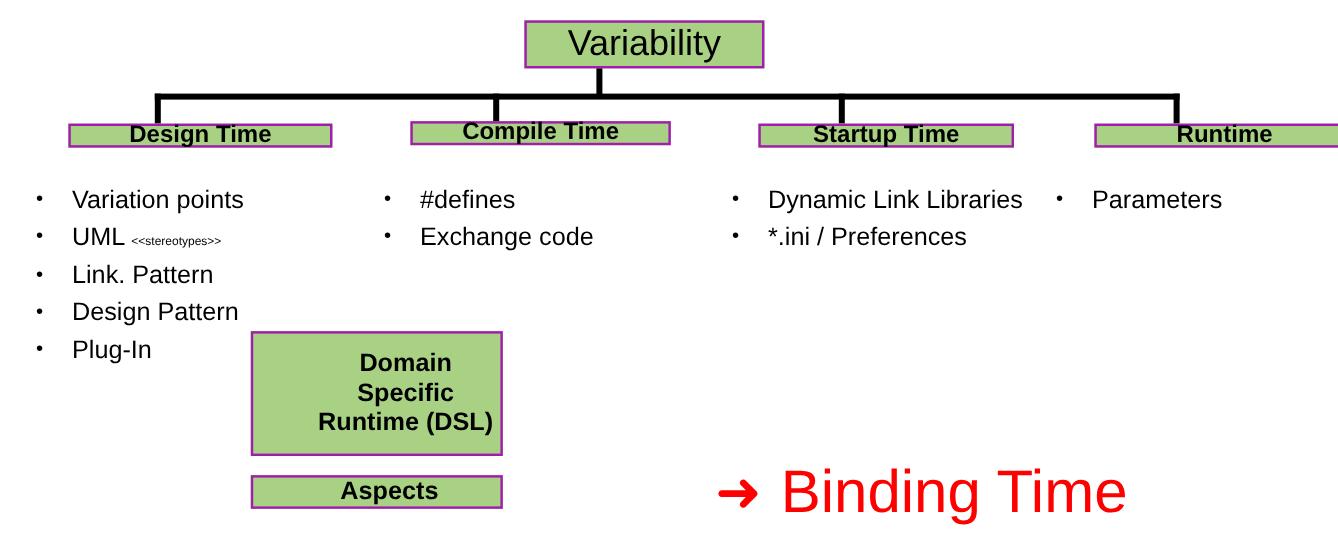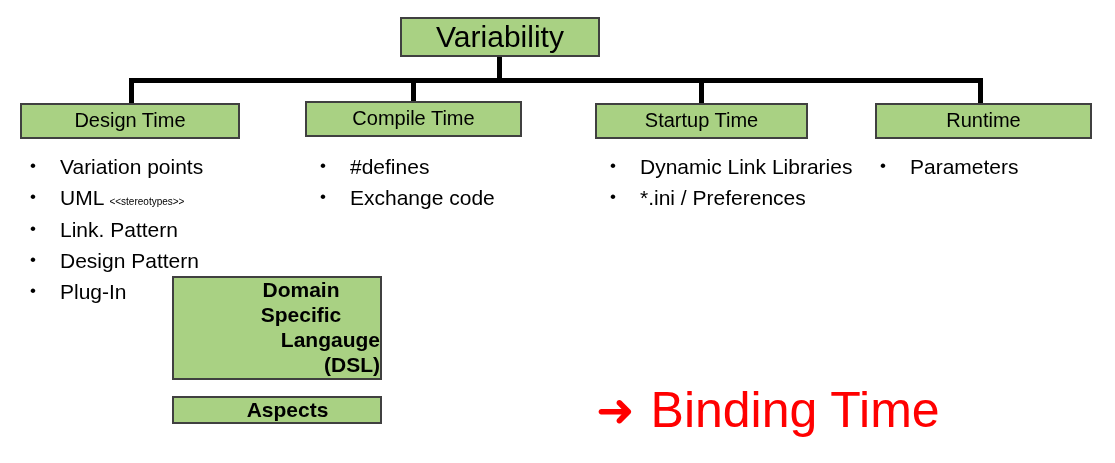--- a/index.html
+++ b/index.html
@@ -14,40 +14,41 @@
     background: #ffffff;
     font-family: "Liberation Sans", sans-serif;
     overflow: hidden;
   }
 
   
   .box {
     position: absolute;
     box-sizing: border-box;
     background: #A9D183;
-    border: 2px solid #404040;
+    border: 2px solid #a21caf;
     display: flex;
     align-items: center;
     justify-content: center;
     color: #000000;
-    text-align: right;
+    text-align: left;
     line-height: 1.18;
+    margin-left: 37px;
   }
   .box-root {
     left: 400px;
     top: 17px;
     width: 200px;
     height: 40px;
     font-size: 30px;
     font-weight: normal;
   }
   .box-head {
-    height: 36px;
+    height: 20px;
     font-size: 20px;
-    font-weight: normal;
+    font-weight: bold;
   }
   .head-0 { left: 20px;  top: 103px; width: 220px; }
   .head-1 { left: 305px; top: 101px; width: 217px; }
   .head-2 { left: 595px; top: 103px; width: 213px; }
   .head-3 { left: 875px; top: 103px; width: 217px; }
 
   .box-dsl {
     left: 172px;
     top: 276px;
     width: 210px;
@@ -211,21 +212,21 @@
   <div class="col col-3">
     <div class="bullet-row">
       <span class="bullet-dot">•</span>
       <span class="bullet-text">Parameters</span>
     </div>
   </div>
 
   <div class="box box-dsl">
     <span>Domain</span>
     <span>Specific</span>
-    <span>Langauge (DSL)</span>
+    <span>Runtime (DSL)</span>
   </div>
 
   <div class="box box-aspects">
     <span>Aspects</span>
   </div>
 
   <div class="binding">
     <span class="binding-arrow">➜</span>
     <span class="binding-label">Binding Time</span>
   </div>

